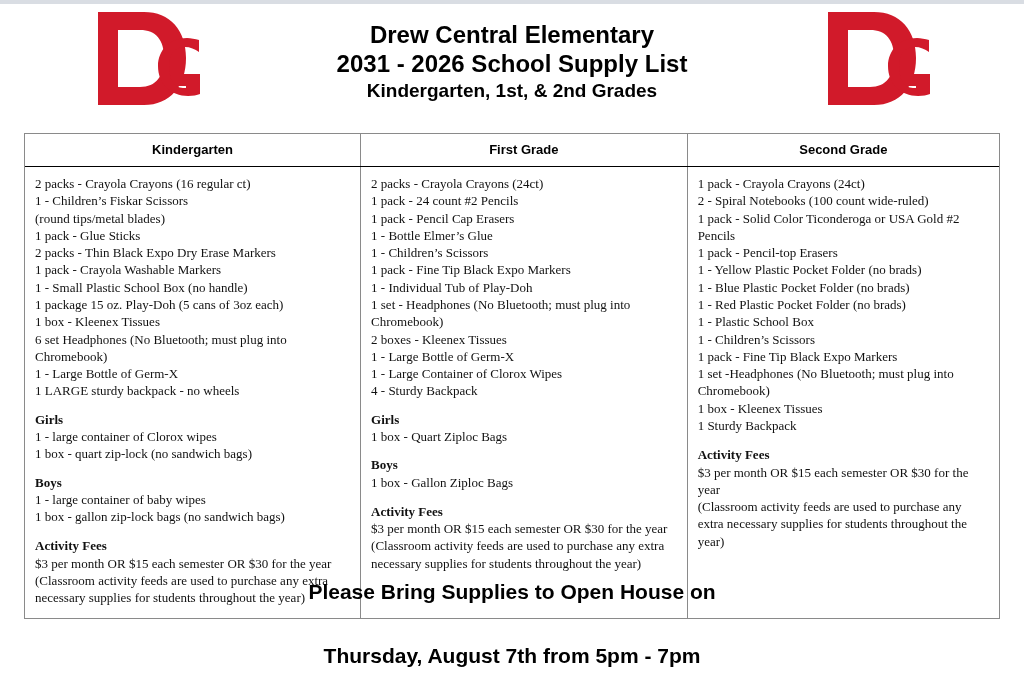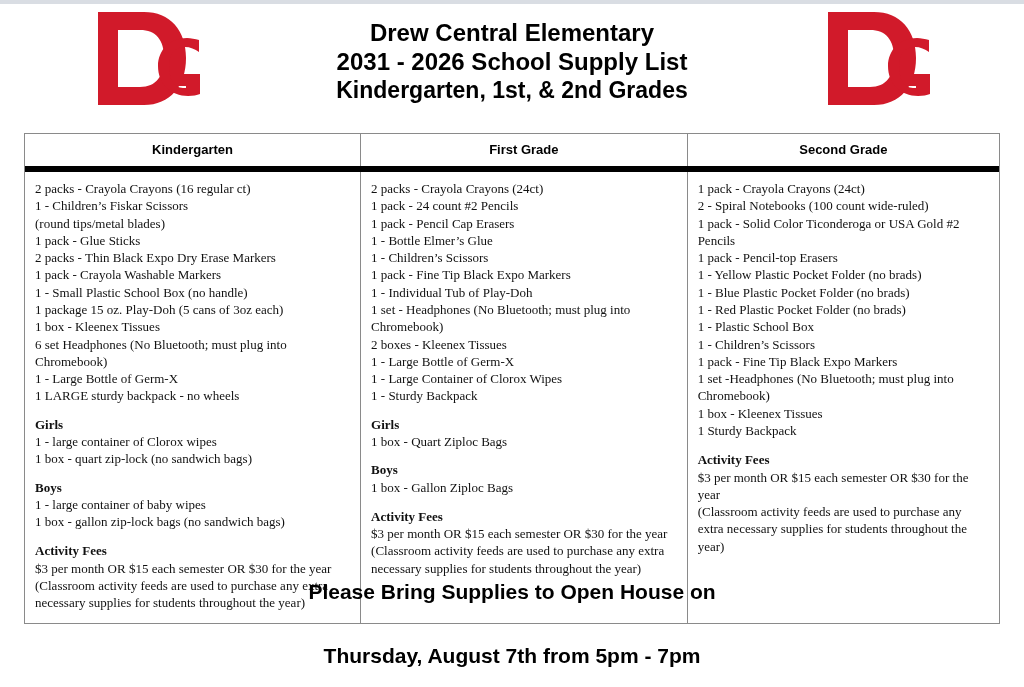--- a/index.html
+++ b/index.html
@@ -46,21 +46,21 @@
   .title-block {
     text-align: center;
     font-family: "Liberation Sans", sans-serif;
     font-weight: bold;
     color: #000000;
     line-height: 1.22;
     margin-top: 2px;
   }
   .title-line1 { font-size: 24px; }
   .title-line2 { font-size: 24px; }
-  .title-line3 { font-size: 23px; }
+  .title-line3 { font-size: 19px; }
 
   .table-wrap {
     position: absolute;
     left: 24px;
     top: 133px;
     width: 976px;
     border: 1px solid #8a8a8a;
     box-sizing: border-box;
     background: #ffffff;
   }
@@ -68,21 +68,21 @@
     border-collapse: collapse;
     width: 100%;
     table-layout: fixed;
   }
   table.supply th {
     font-family: "Liberation Sans", sans-serif;
     font-size: 13px;
     font-weight: bold;
     text-align: center;
     padding: 8px 4px 9px 4px;
-    border-bottom: 6px solid #000000;
+    border-bottom: 1px solid #000000;
     border-right: 1px solid #8a8a8a;
     color: #000;
   }
   table.supply th:last-child { border-right: none; }
   table.supply td {
     vertical-align: top;
     padding: 8px 10px 12px 10px;
     border-right: 1px solid #8a8a8a;
     font-size: 13px;
     line-height: 1.33;
@@ -196,21 +196,21 @@
             <div class="item">1 pack - 24 count #2 Pencils</div>
             <div class="item">1 pack - Pencil Cap Erasers</div>
             <div class="item">1 - Bottle Elmer’s Glue</div>
             <div class="item">1 - Children’s Scissors</div>
             <div class="item">1 pack - Fine Tip Black Expo Markers</div>
             <div class="item">1 - Individual Tub of Play-Doh</div>
             <div class="item">1 set - Headphones (No Bluetooth; must plug into Chromebook)</div>
             <div class="item">2 boxes - Kleenex Tissues</div>
             <div class="item">1 - Large Bottle of Germ-X</div>
             <div class="item">1 - Large Container of Clorox Wipes</div>
-            <div class="item">1 - Sturdy Backpack</div>
+            <div class="item">4 - Sturdy Backpack</div>
 
             <div class="grp-title">Girls</div>
             <div class="item">1 box - Quart Ziploc Bags</div>
 
             <div class="grp-title">Boys</div>
             <div class="item">1 box - Gallon Ziploc Bags</div>
 
             <div class="fees-block">
               <div class="fees-title">Activity Fees</div>
               <div class="item">$3 per month OR $15 each semester OR $30 for the year</div>

